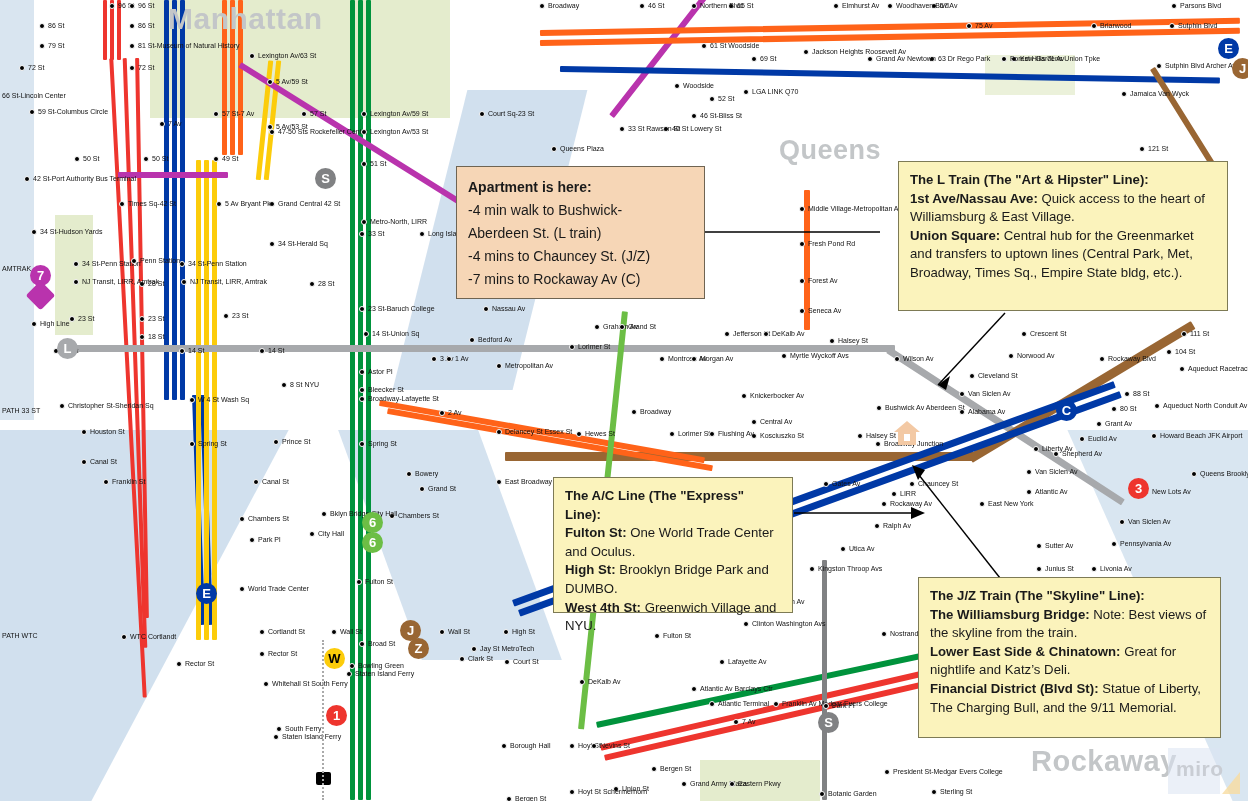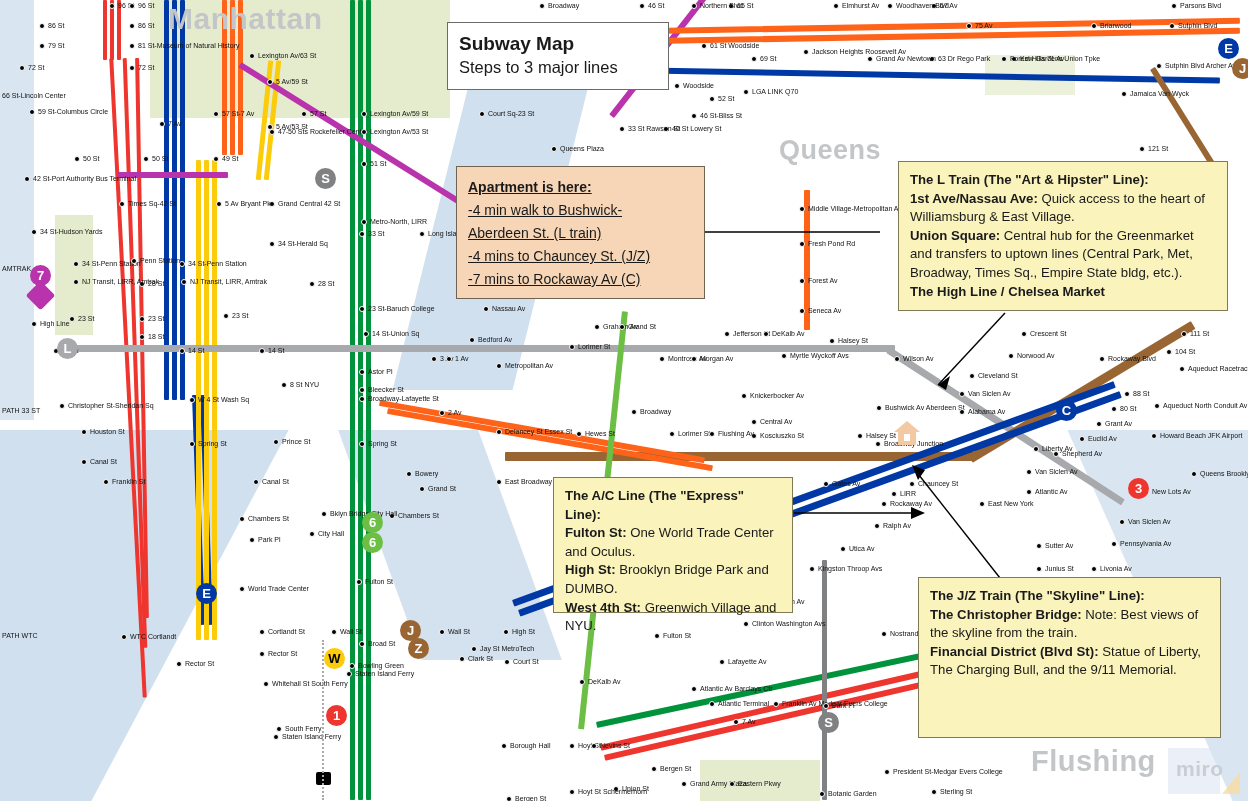--- a/index.html
+++ b/index.html
@@ -23,21 +23,21 @@
        font-family:"Liberation Sans",sans-serif;white-space:nowrap;}
   .bigbullet{position:absolute;border-radius:50%;color:#fff;font-weight:bold;
              display:flex;align-items:center;justify-content:center;
              font-size:13px;width:21px;height:21px;}
 
   
   .note{position:absolute;box-sizing:border-box;border:1px solid #8a8a6a;
         padding:9px 11px 10px 11px;font-size:13.2px;line-height:18.6px;
         color:#1a1a1a;font-family:"Liberation Sans",sans-serif;}
   .note.yellow{background:#fbf3bc;border-color:#7d7a55;}
-  .note.peach{background:#f6d6b6;border-color:#6f6452;text-decoration:underline;}
+  .note.peach{background:#f6d6b6;border-color:#6f6452;}
   .note.white{background:#ffffff;border-color:#6b6b6b;}
   .note b{font-weight:bold;}
   .note .ttl{font-weight:bold;}
   .note .hdl{font-size:19px;font-weight:bold;line-height:24px;}
   .note .sub{font-size:16.5px;line-height:22px;}
 
   
   .arrow{position:absolute;overflow:visible;}
   .arrow line{stroke:#000;stroke-width:1.4;}
   .arrow polygon{fill:#000;}
@@ -124,21 +124,21 @@
     <div class="ln" style="left:540px;top:30px;width:700px;height:6px;background:#FF6319;transform:rotate(-1deg);"></div>
     <div class="ln" style="left:540px;top:40px;width:700px;height:6px;background:#FF6319;transform:rotate(-1deg);"></div>
     <div class="ln" style="left:560px;top:66px;width:660px;height:6px;background:#0039A6;transform:rotate(1deg);"></div>
     <div class="ln" style="left:804px;top:190px;width:6px;height:140px;background:#FF6319;"></div>
     <div class="ln" style="left:1150px;top:70px;width:6px;height:120px;background:#996633;transform:rotate(-32deg);transform-origin:0 0;"></div>
 
     <div class="ln" style="left:822px;top:560px;width:5px;height:240px;background:#808183;"></div>
 
     <div class="borough" style="left:168px;top:2px;font-size:30px;">Manhattan</div>
     <div class="borough" style="left:779px;top:135px;font-size:27px;">Queens</div>
-    <div class="borough" style="left:1031px;top:745px;font-size:29px;">Flushing</div>
+    <div class="borough" style="left:1031px;top:745px;font-size:29px;">Rockaway</div>
 
     <div id="station-layer">
         <div class="lbl" style="left: 118px; top: 2px;">96 St</div>
         <div class="stn" style="left: 109px; top: 3px;"></div>
         <div class="lbl" style="left: 138px; top: 2px;">96 St</div>
         <div class="stn" style="left: 129px; top: 3px;"></div>
         <div class="lbl" style="left: 48px; top: 22px;">86 St</div>
         <div class="stn" style="left: 39px; top: 23px;"></div>
         <div class="lbl" style="left: 138px; top: 22px;">86 St</div>
         <div class="stn" style="left: 129px; top: 23px;"></div>
@@ -581,63 +581,59 @@
     <line x1="1005" y1="313" x2="938" y2="385"></line>
     <polygon points="938,385 950,376 946,390"></polygon>
 
     <line x1="794" y1="513" x2="920" y2="513"></line>
     <polygon points="925,513 911,507 911,519"></polygon>
 
     <line x1="1000" y1="578" x2="915" y2="470"></line>
     <polygon points="912,465 918,480 925,470"></polygon>
   </svg>
 
-  <div class="note white" style="left:447px;top:22px;width:222px;height:68px;">
-    <div class="hdl">Subway Map</div>
-    <div class="sub">Steps to 3 major lines</div>
-  </div>
 
   <div class="note peach" style="left:456px;top:166px;width:249px;height:133px;font-size:14px;line-height:23px;">
     <div class="ttl">Apartment is here:</div>
     <div>-4 min walk to Bushwick-</div>
     <div>Aberdeen St. (L train)</div>
     <div>-4 mins to Chauncey St. (J/Z)</div>
     <div>-7 mins to Rockaway Av (C)</div>
   </div>
 
   <div class="note yellow" style="left:898px;top:161px;width:330px;height:150px;">
     <div class="ttl">The L Train (The "Art &amp; Hipster" Line):</div>
     <div>
       <b>1st Ave/Nassau Ave:</b><span> Quick access to the heart of Williamsburg &amp; East Village.</span>
     </div>
     <div>
       <b>Union Square:</b><span> Central hub for the Greenmarket and transfers to uptown lines (Central Park, Met, Broadway, Times Sq., Empire State bldg, etc.).</span>
     </div>
-    <div>
-      <b>The High Line / Chelsea Market</b>
-    </div>
   </div>
 
   <div class="note yellow" style="left:553px;top:477px;width:240px;height:136px;">
     <div class="ttl">The A/C Line (The "Express" Line):</div>
     <div>
       <b>Fulton St:</b><span> One World Trade Center and Oculus.</span>
     </div>
     <div>
       <b>High St:</b><span> Brooklyn Bridge Park and DUMBO.</span>
     </div>
     <div>
       <b>West 4th St:</b><span> Greenwich Village and NYU.</span>
     </div>
   </div>
 
   <div class="note yellow" style="left:918px;top:577px;width:303px;height:161px;">
     <div class="ttl">The J/Z Train (The "Skyline" Line):</div>
     <div>
-      <b>The Christopher Bridge:</b><span> Note: Best views of the skyline from the train.</span>
+      <b>The Williamsburg Bridge:</b><span> Note: Best views of the skyline from the train.</span>
+    </div>
+    <div>
+      <b>Lower East Side &amp; Chinatown:</b><span> Great for nightlife and Katz’s Deli.</span>
     </div>
     <div>
       <b>Financial District (Blvd St):</b><span> Statue of Liberty, The Charging Bull, and the 9/11 Memorial.</span>
     </div>
   </div>
 
   <div class="miro-logo" style="left:1168px;top:748px;width:52px;height:46px;opacity:.55;"></div>
   <div class="miro-tri" style="left:1222px;top:772px;opacity:.8;"></div>
   <div class="miro" style="left:1176px;top:757px;">miro</div>
 

